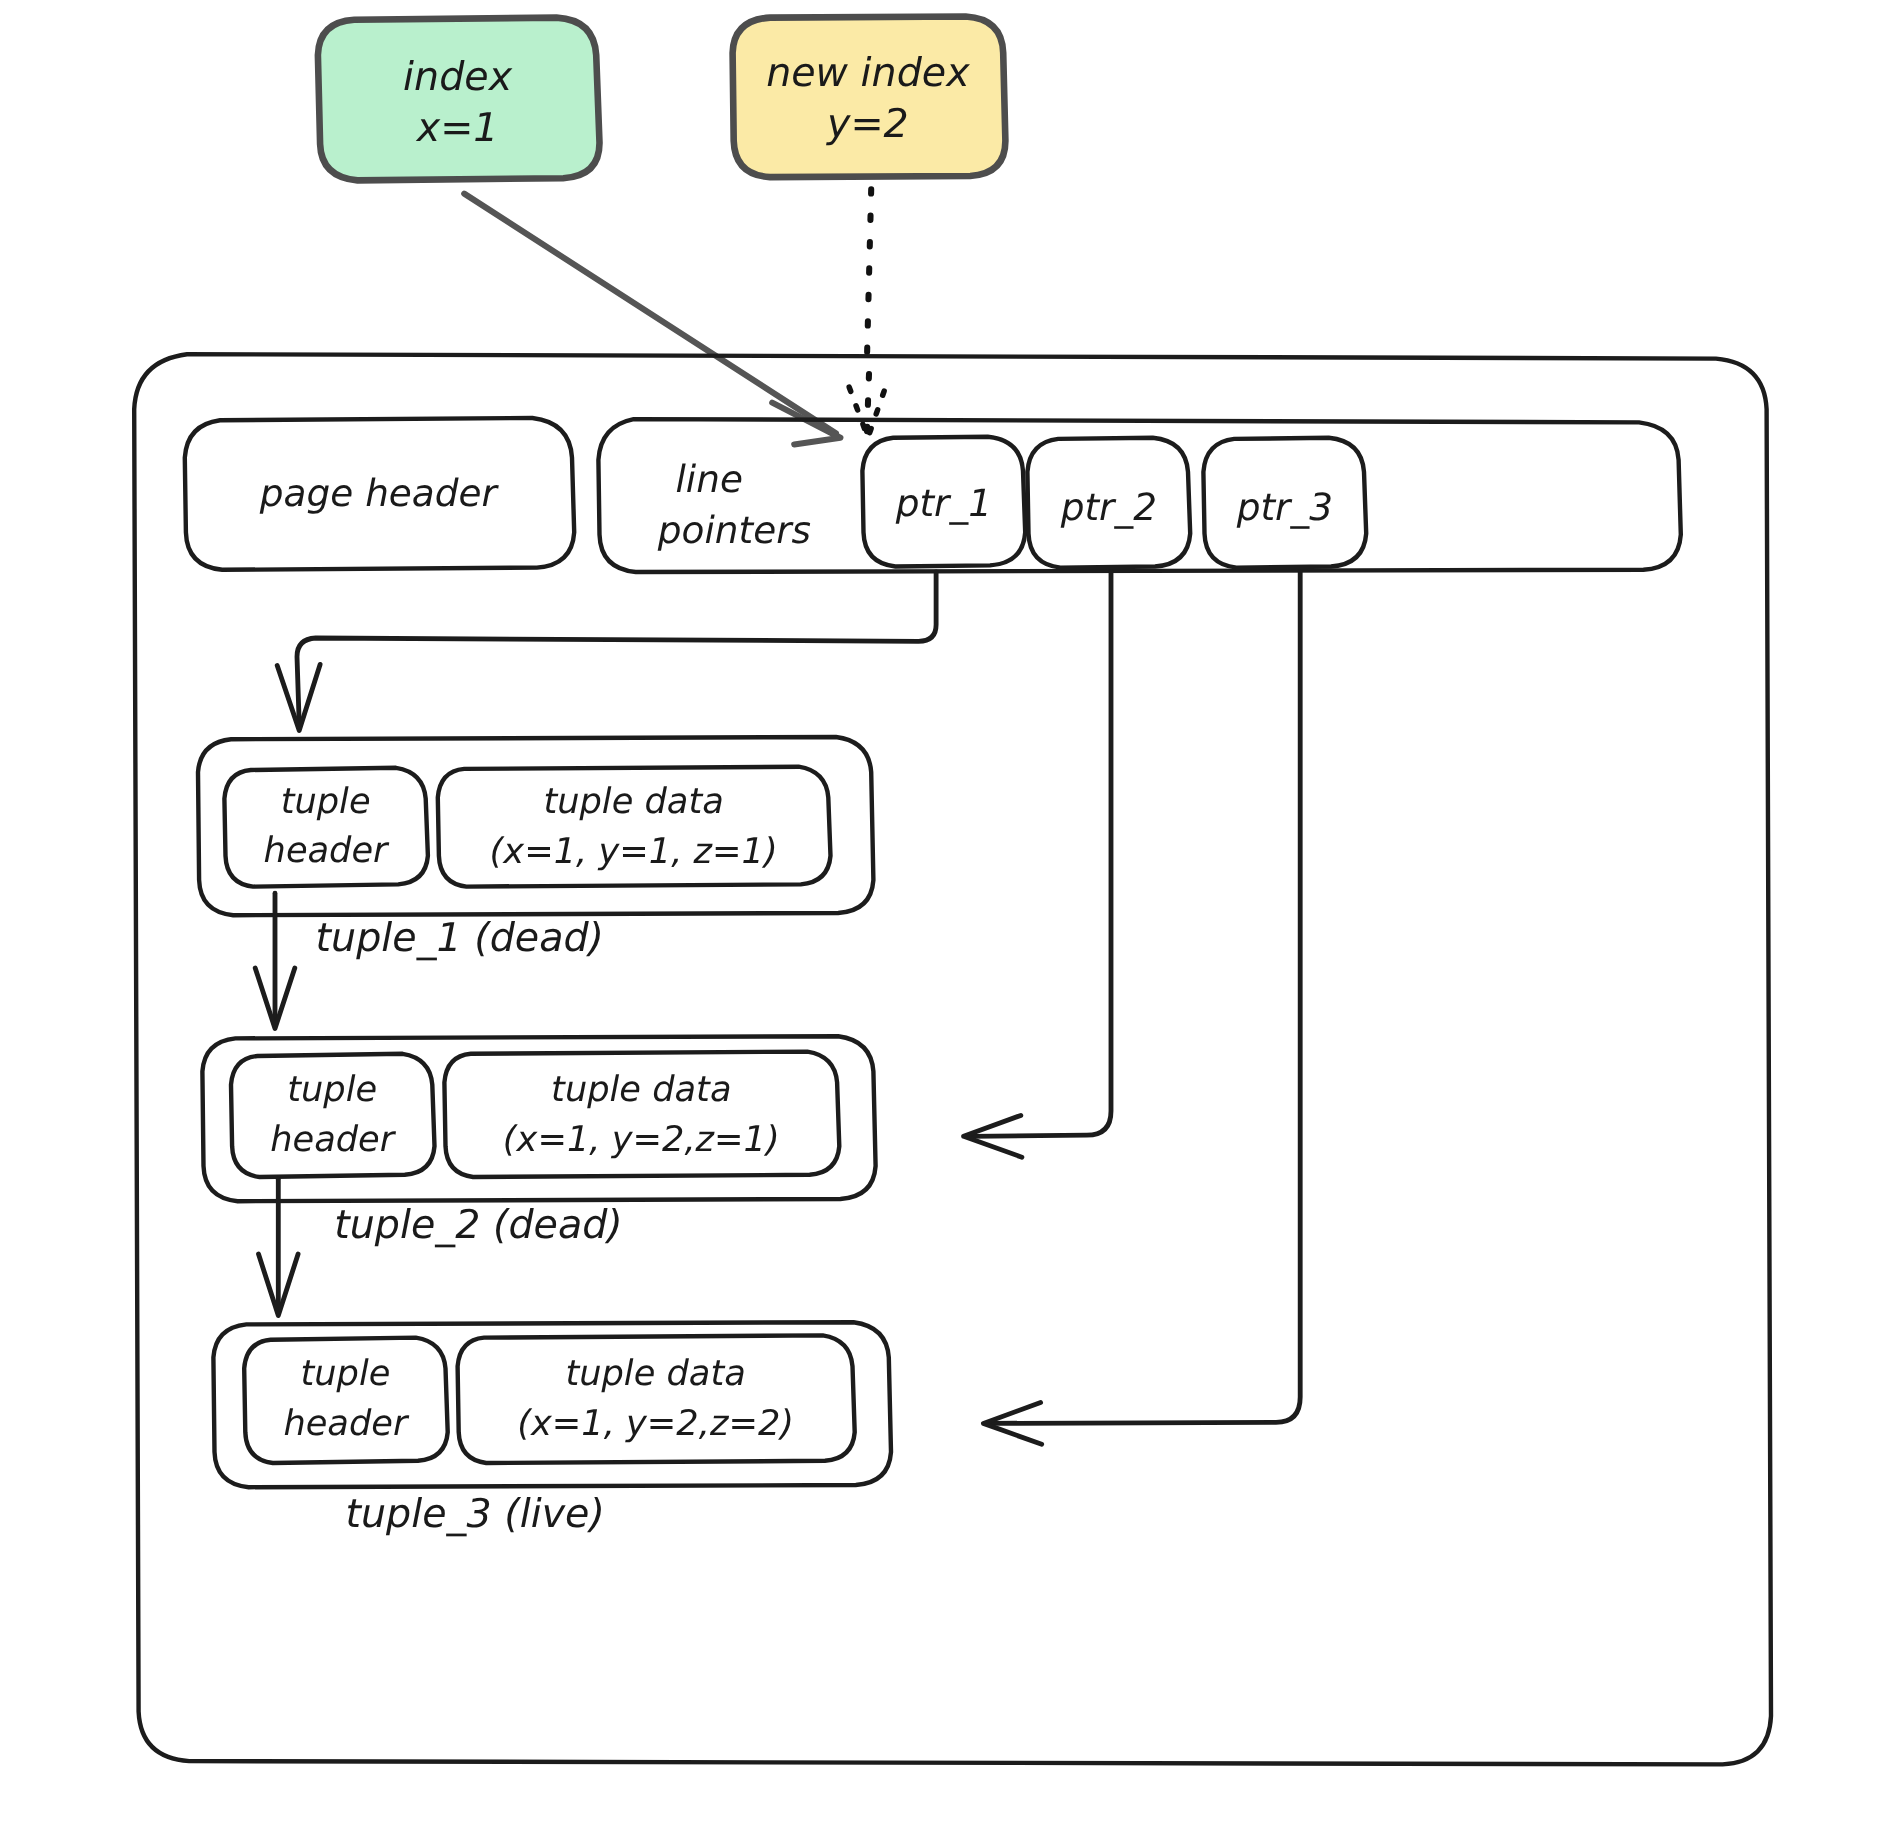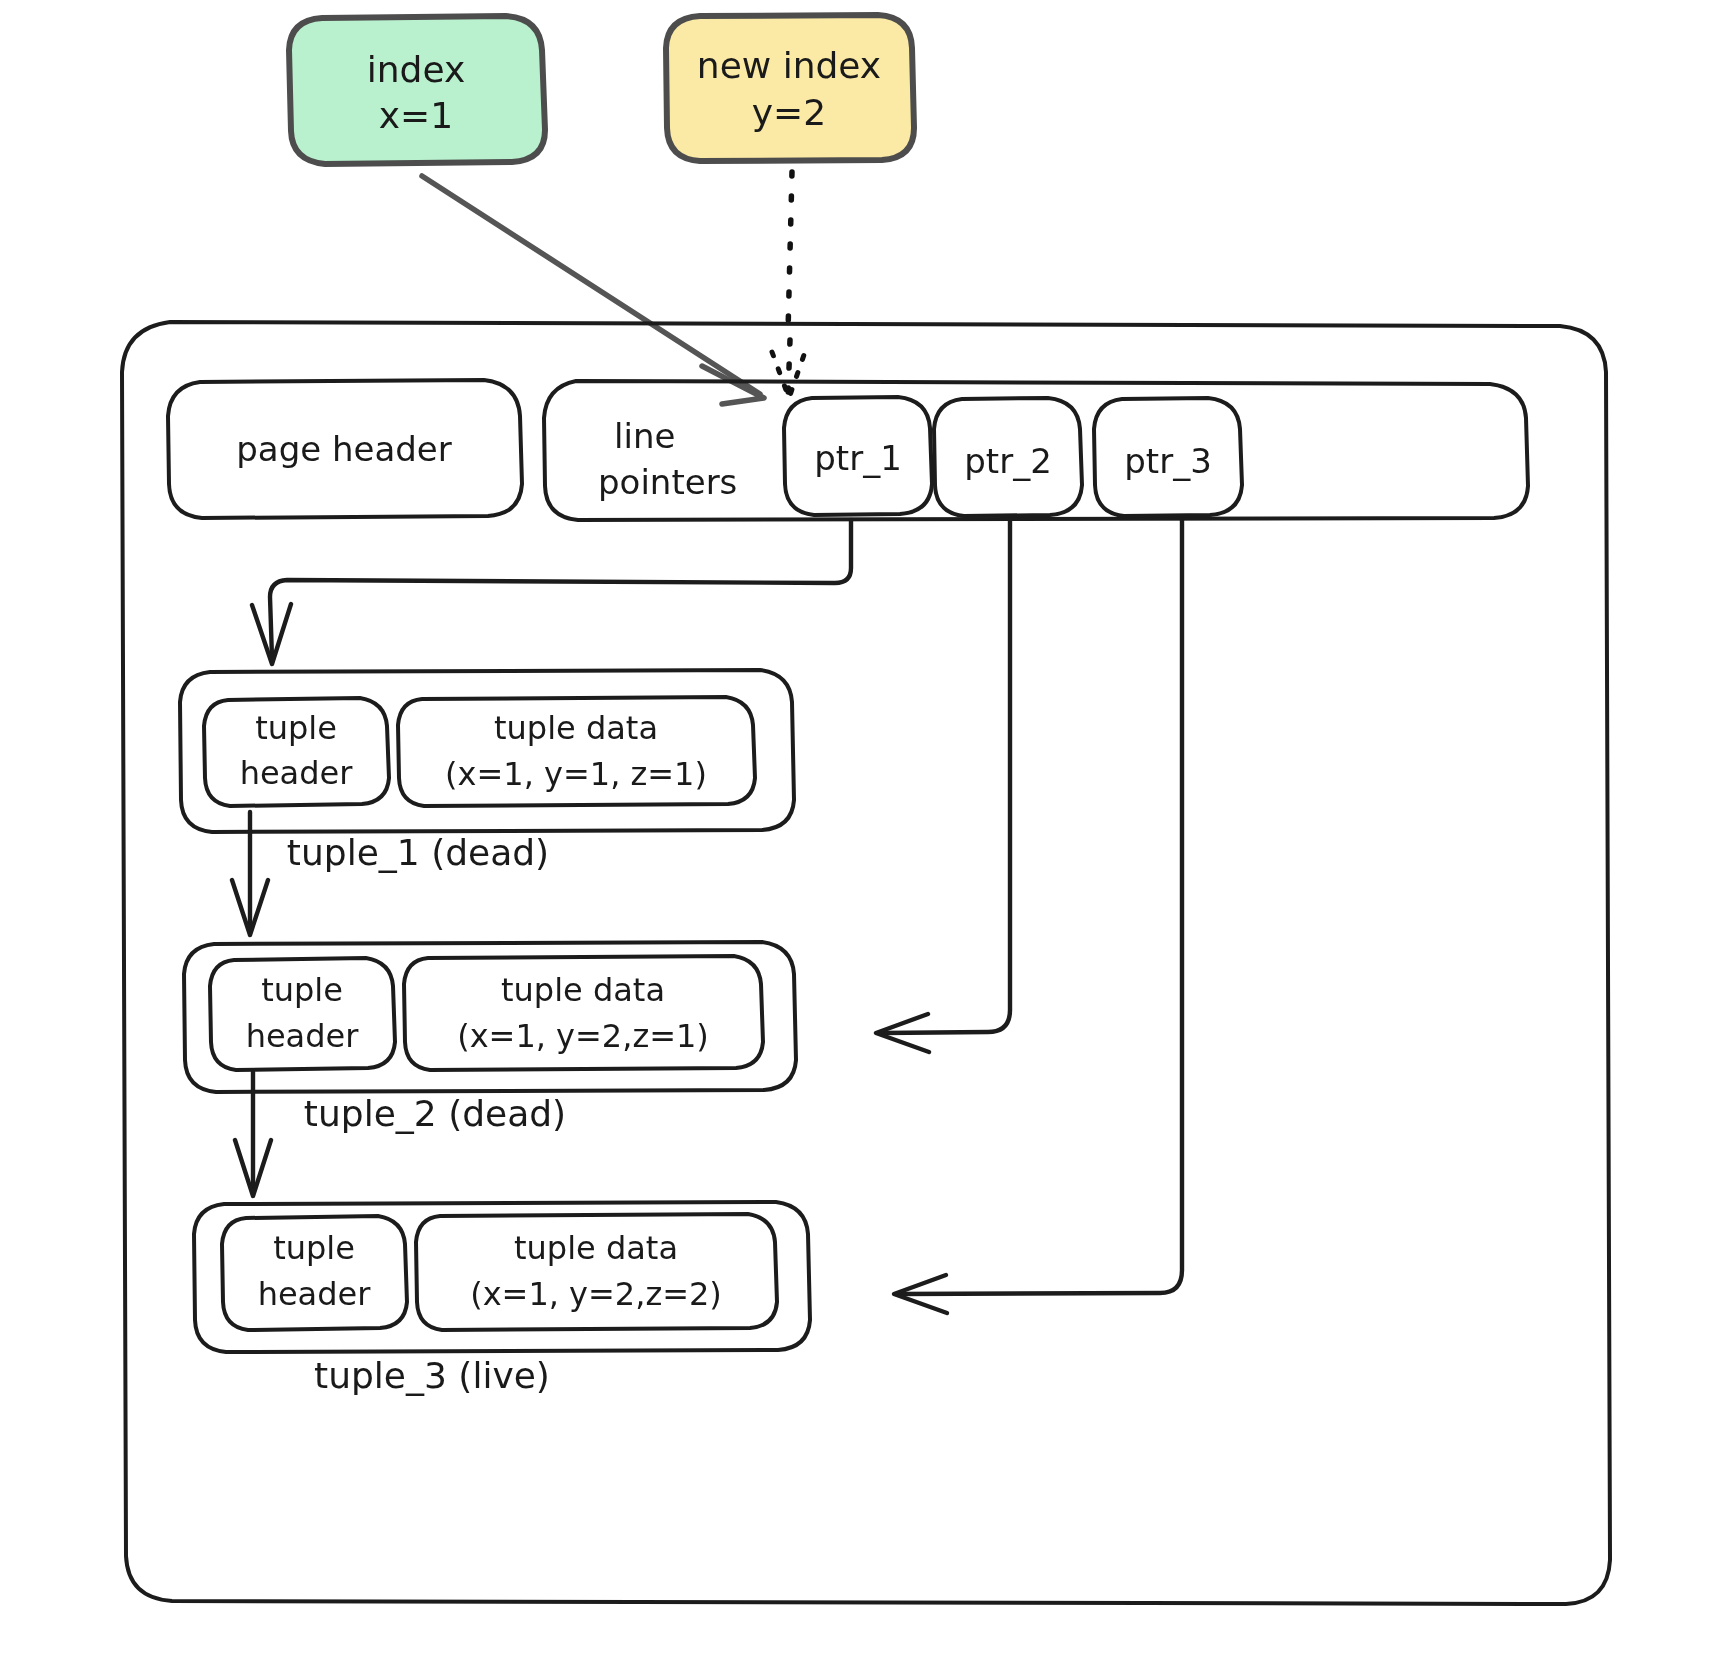--- a/index.html
+++ b/index.html
@@ -7,20 +7,21 @@
     padding: 0;
     background: #ffffff;
   }
   #stage {
     position: relative;
     width: 1722px;
     height: 1656px;
     background: #ffffff;
     overflow: hidden;
     font-family: "DejaVu Sans", sans-serif;
+    font-style: italic;
   }
   svg#diagram {
     position: absolute;
     left: 0;
     top: 0;
     width: 1722px;
     height: 1656px;
   }
   .lbl {
     font-family: "DejaVu Sans", sans-serif;

